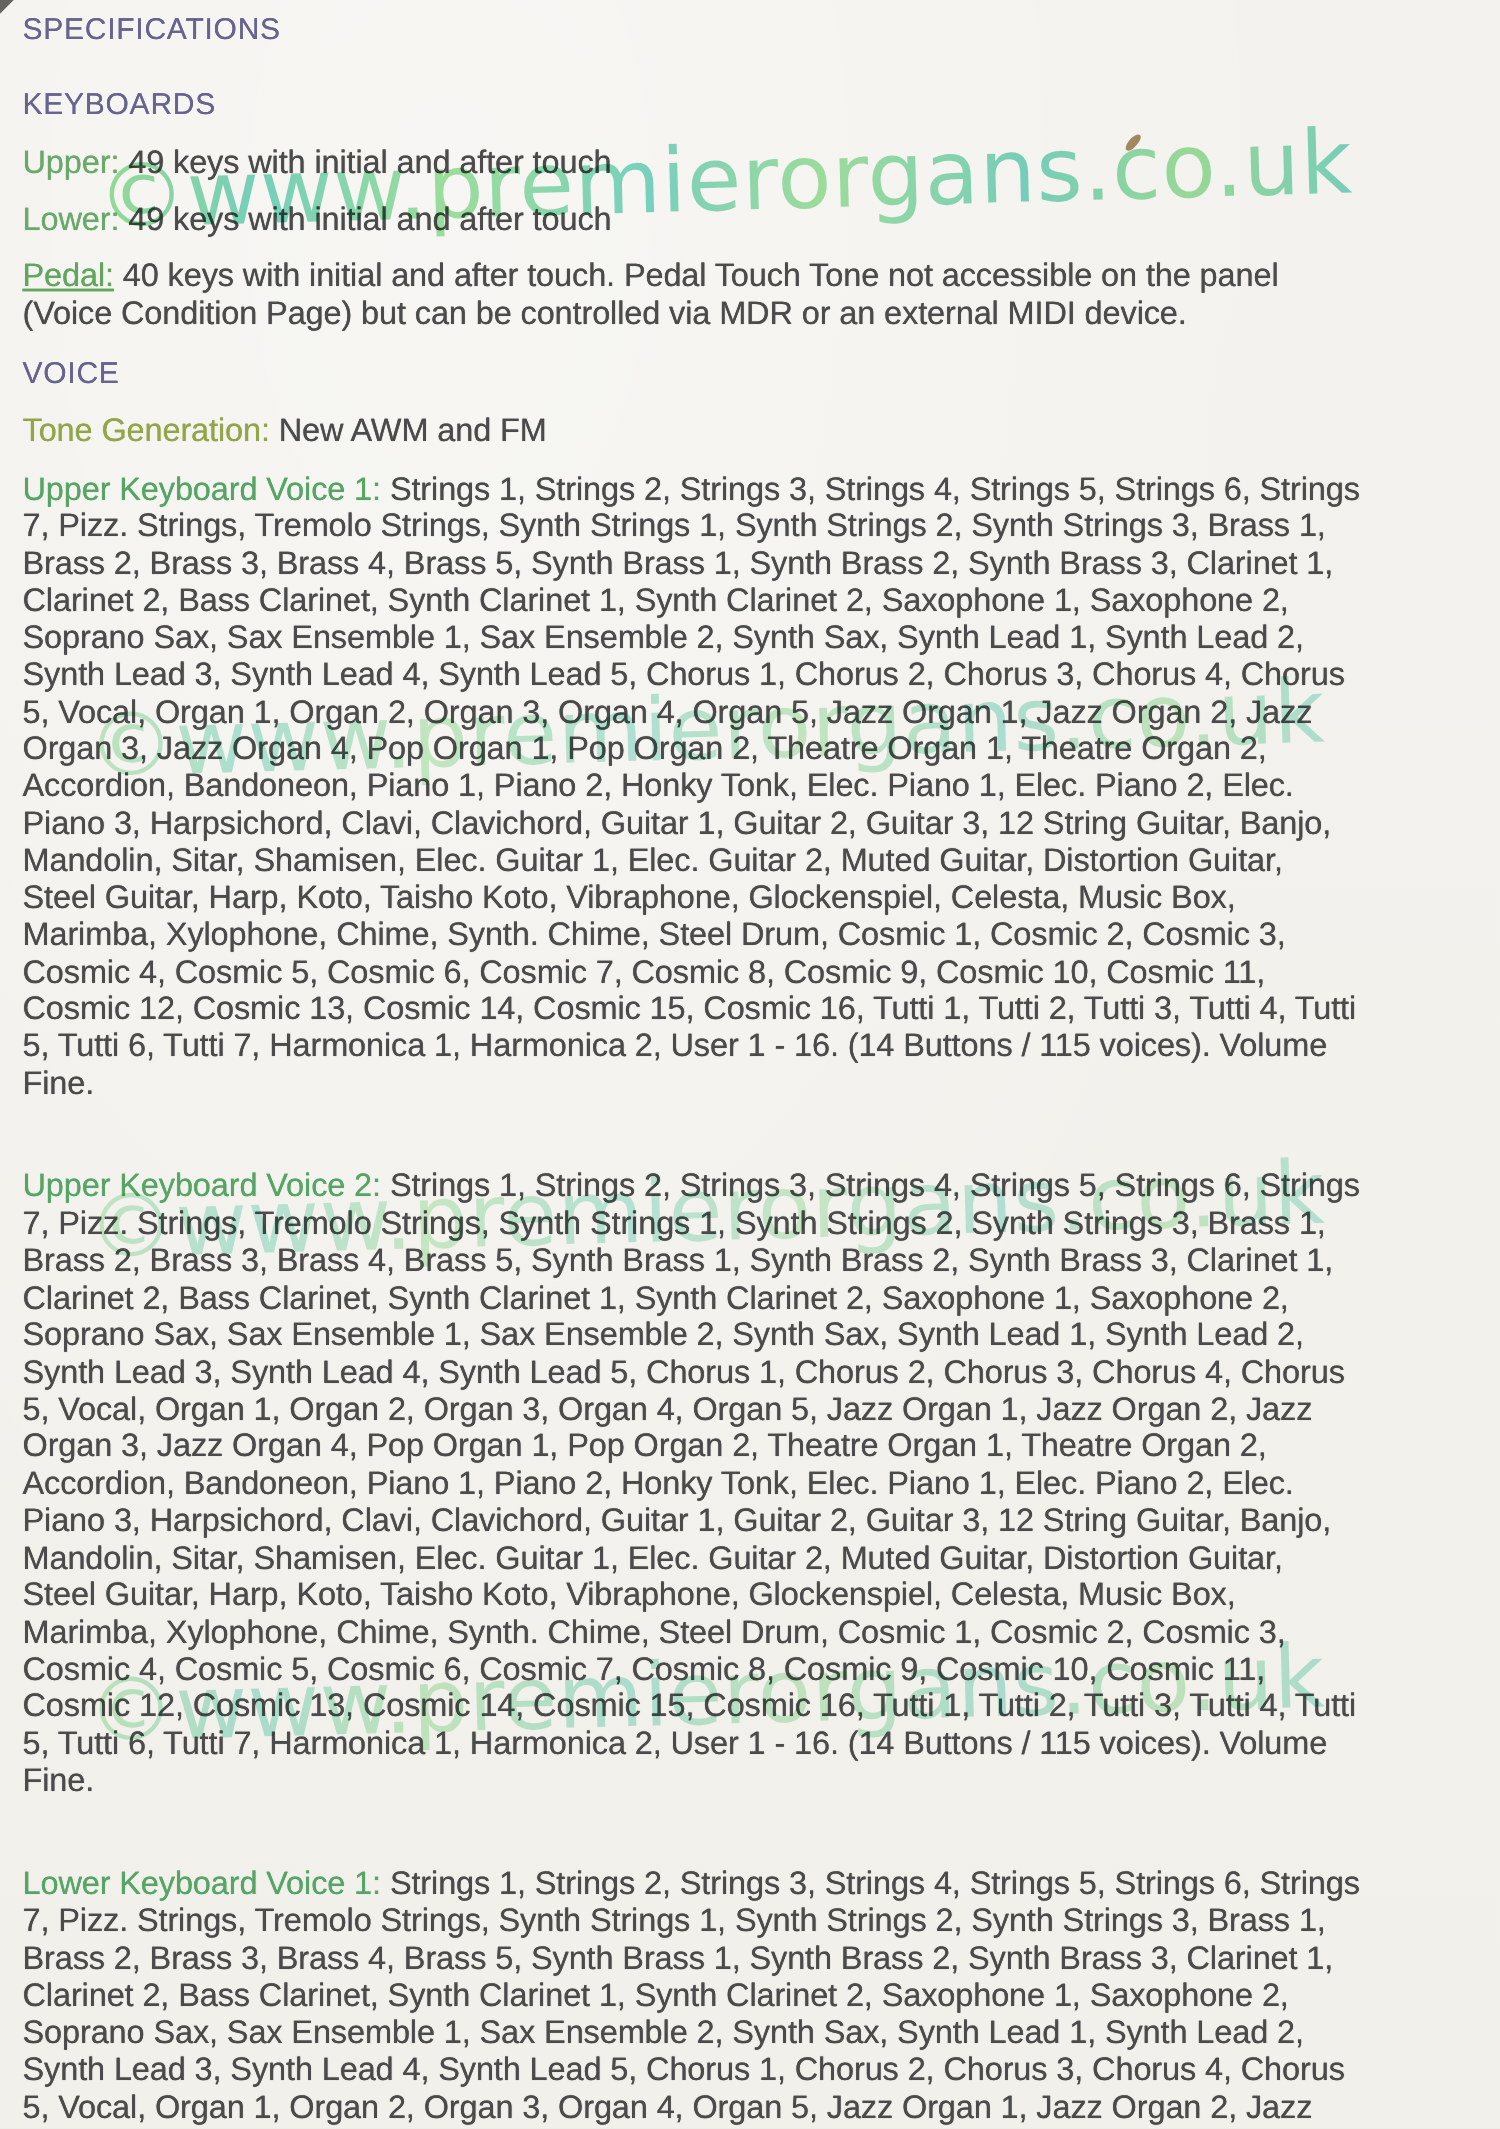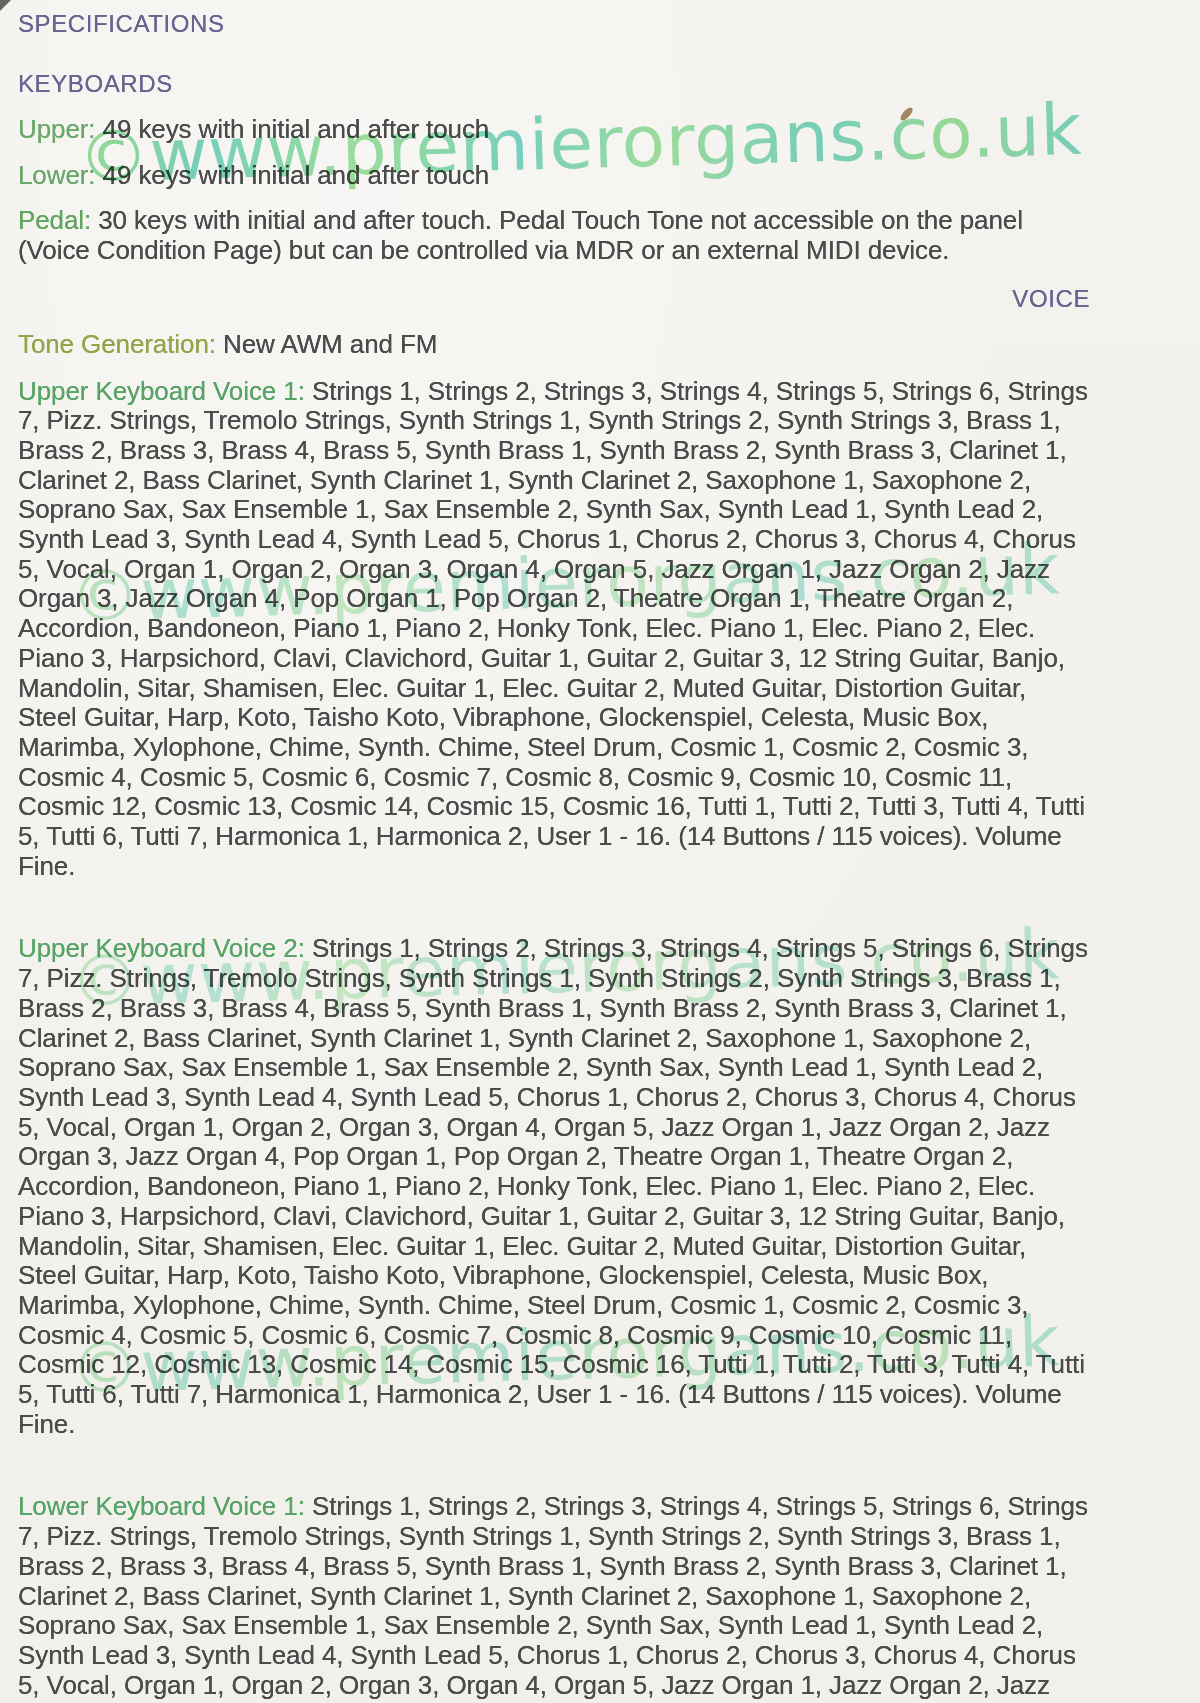--- a/index.html
+++ b/index.html
@@ -45,32 +45,32 @@
   .heading {
     margin: 0;
     font-size: 24px;
     line-height: 30px;
     letter-spacing: 0.6px;
     color: #67648f;
     text-shadow: 0 0 0.5px;
   }
   .h-spec  { margin-top: 9px;  }
   .h-keyb  { margin-top: 30px; }
-  .h-voice { margin-top: 18px; text-align: right; }
+  .h-voice { margin-top: 18px; }
   .row, .para {
     margin: 16px 0 0 0;
     font-size: 26px;
     line-height: 29.7px;
     letter-spacing: -0.1px;
     text-shadow: 0 0 0.55px;
   }
   .para { margin-top: 53px; }
   .para-first { margin-top: 17px; }
   .lbl        { color: #6ba86c; }
-  .lbl-pedal  { color: #61a55e; }
+  .lbl-pedal  { color: #61a55e; text-decoration: underline; }
   .lbl-olive  { color: #92a54a; }
   .lbl-voice  { color: #57a466; }
   .body-text  { color: #4b4b4b; }
   
   .wm {
     position: absolute;
     z-index: 2;
     white-space: nowrap;
     font-family: "DejaVu Sans", sans-serif;
     font-size: 71px;
@@ -108,21 +108,21 @@
   <div class="content">
 
     <p class="heading h-spec">SPECIFICATIONS</p>
 
     <p class="heading h-keyb">KEYBOARDS</p>
 
     <p class="row"><span class="lbl">Upper:</span> <span class="body-text">49 keys with initial and after touch</span></p>
 
     <p class="row"><span class="lbl">Lower:</span> <span class="body-text">49 keys with initial and after touch</span></p>
 
-    <p class="row"><span class="lbl lbl-pedal">Pedal:</span> <span class="body-text">30 keys with initial and after touch. Pedal Touch Tone not accessible on the panel (Voice Condition Page) but can be controlled via MDR or an external MIDI device.</span></p>
+    <p class="row"><span class="lbl lbl-pedal">Pedal:</span> <span class="body-text">40 keys with initial and after touch. Pedal Touch Tone not accessible on the panel (Voice Condition Page) but can be controlled via MDR or an external MIDI device.</span></p>
 
     <p class="heading h-voice">VOICE</p>
 
     <p class="row"><span class="lbl lbl-olive">Tone Generation:</span> <span class="body-text">New AWM and FM</span></p>
 
     <p class="para para-first"><span class="lbl lbl-voice">Upper Keyboard Voice 1:</span> <span class="body-text">Strings 1, Strings 2, Strings 3, Strings 4, Strings 5, Strings 6, Strings 7, Pizz. Strings, Tremolo Strings, Synth Strings 1, Synth Strings 2, Synth Strings 3, Brass 1, Brass 2, Brass 3, Brass 4, Brass 5, Synth Brass 1, Synth Brass 2, Synth Brass 3, Clarinet 1, Clarinet 2, Bass Clarinet, Synth Clarinet 1, Synth Clarinet 2, Saxophone 1, Saxophone 2, Soprano Sax, Sax Ensemble 1, Sax Ensemble 2, Synth Sax, Synth Lead 1, Synth Lead 2, Synth Lead 3, Synth Lead 4, Synth Lead 5, Chorus 1, Chorus 2, Chorus 3, Chorus 4, Chorus 5, Vocal, Organ 1, Organ 2, Organ 3, Organ 4, Organ 5, Jazz Organ 1, Jazz Organ 2, Jazz Organ 3, Jazz Organ 4, Pop Organ 1, Pop Organ 2, Theatre Organ 1, Theatre Organ 2, Accordion, Bandoneon, Piano 1, Piano 2, Honky Tonk, Elec. Piano 1, Elec. Piano 2, Elec. Piano 3, Harpsichord, Clavi, Clavichord, Guitar 1, Guitar 2, Guitar 3, 12 String Guitar, Banjo, Mandolin, Sitar, Shamisen, Elec. Guitar 1, Elec. Guitar 2, Muted Guitar, Distortion Guitar, Steel Guitar, Harp, Koto, Taisho Koto, Vibraphone, Glockenspiel, Celesta, Music Box, Marimba, Xylophone, Chime, Synth. Chime, Steel Drum, Cosmic 1, Cosmic 2, Cosmic 3, Cosmic 4, Cosmic 5, Cosmic 6, Cosmic 7, Cosmic 8, Cosmic 9, Cosmic 10, Cosmic 11, Cosmic 12, Cosmic 13, Cosmic 14, Cosmic 15, Cosmic 16, Tutti 1, Tutti 2, Tutti 3, Tutti 4, Tutti 5, Tutti 6, Tutti 7, Harmonica 1, Harmonica 2, User 1 - 16. (14 Buttons / 115 voices). Volume Fine.</span></p>
 
     <p class="para"><span class="lbl lbl-voice">Upper Keyboard Voice 2:</span> <span class="body-text">Strings 1, Strings 2, Strings 3, Strings 4, Strings 5, Strings 6, Strings 7, Pizz. Strings, Tremolo Strings, Synth Strings 1, Synth Strings 2, Synth Strings 3, Brass 1, Brass 2, Brass 3, Brass 4, Brass 5, Synth Brass 1, Synth Brass 2, Synth Brass 3, Clarinet 1, Clarinet 2, Bass Clarinet, Synth Clarinet 1, Synth Clarinet 2, Saxophone 1, Saxophone 2, Soprano Sax, Sax Ensemble 1, Sax Ensemble 2, Synth Sax, Synth Lead 1, Synth Lead 2, Synth Lead 3, Synth Lead 4, Synth Lead 5, Chorus 1, Chorus 2, Chorus 3, Chorus 4, Chorus 5, Vocal, Organ 1, Organ 2, Organ 3, Organ 4, Organ 5, Jazz Organ 1, Jazz Organ 2, Jazz Organ 3, Jazz Organ 4, Pop Organ 1, Pop Organ 2, Theatre Organ 1, Theatre Organ 2, Accordion, Bandoneon, Piano 1, Piano 2, Honky Tonk, Elec. Piano 1, Elec. Piano 2, Elec. Piano 3, Harpsichord, Clavi, Clavichord, Guitar 1, Guitar 2, Guitar 3, 12 String Guitar, Banjo, Mandolin, Sitar, Shamisen, Elec. Guitar 1, Elec. Guitar 2, Muted Guitar, Distortion Guitar, Steel Guitar, Harp, Koto, Taisho Koto, Vibraphone, Glockenspiel, Celesta, Music Box, Marimba, Xylophone, Chime, Synth. Chime, Steel Drum, Cosmic 1, Cosmic 2, Cosmic 3, Cosmic 4, Cosmic 5, Cosmic 6, Cosmic 7, Cosmic 8, Cosmic 9, Cosmic 10, Cosmic 11, Cosmic 12, Cosmic 13, Cosmic 14, Cosmic 15, Cosmic 16, Tutti 1, Tutti 2, Tutti 3, Tutti 4, Tutti 5, Tutti 6, Tutti 7, Harmonica 1, Harmonica 2, User 1 - 16. (14 Buttons / 115 voices). Volume Fine.</span></p>
 
     <p class="para"><span class="lbl lbl-voice">Lower Keyboard Voice 1:</span> <span class="body-text">Strings 1, Strings 2, Strings 3, Strings 4, Strings 5, Strings 6, Strings 7, Pizz. Strings, Tremolo Strings, Synth Strings 1, Synth Strings 2, Synth Strings 3, Brass 1, Brass 2, Brass 3, Brass 4, Brass 5, Synth Brass 1, Synth Brass 2, Synth Brass 3, Clarinet 1, Clarinet 2, Bass Clarinet, Synth Clarinet 1, Synth Clarinet 2, Saxophone 1, Saxophone 2, Soprano Sax, Sax Ensemble 1, Sax Ensemble 2, Synth Sax, Synth Lead 1, Synth Lead 2, Synth Lead 3, Synth Lead 4, Synth Lead 5, Chorus 1, Chorus 2, Chorus 3, Chorus 4, Chorus 5, Vocal, Organ 1, Organ 2, Organ 3, Organ 4, Organ 5, Jazz Organ 1, Jazz Organ 2, Jazz Organ 3, Jazz Organ 4, Pop Organ 1, Pop Organ 2, Theatre Organ 1, Theatre Organ 2, Accordion, Bandoneon, Piano 1, Piano 2, Honky Tonk, Elec. Piano 1, Elec. Piano 2, Elec. Piano 3, Harpsichord, Clavi, Clavichord, Guitar 1, Guitar 2, Guitar 3, 12 String Guitar, Banjo, Mandolin, Sitar, Shamisen, Elec. Guitar 1, Elec. Guitar 2, Muted Guitar, Distortion Guitar, Steel Guitar, Harp, Koto, Taisho Koto, Vibraphone, Glockenspiel, Celesta, Music Box, Marimba, Xylophone, Chime, Synth. Chime, Steel Drum, Cosmic 1, Cosmic 2, Cosmic 3, Cosmic 4, Cosmic 5, Cosmic 6, Cosmic 7, Cosmic 8, Cosmic 9, Cosmic 10, Cosmic 11, Cosmic 12, Cosmic 13, Cosmic 14, Cosmic 15, Cosmic 16, Tutti 1, Tutti 2, Tutti 3, Tutti 4, Tutti 5, Tutti 6, Tutti 7, Horn 1, Horn 2, Horn 3, Horn 4, Muted Horn, User 1 - 16. (14 Buttons / 118 voices). Volume Fine.</span></p>

